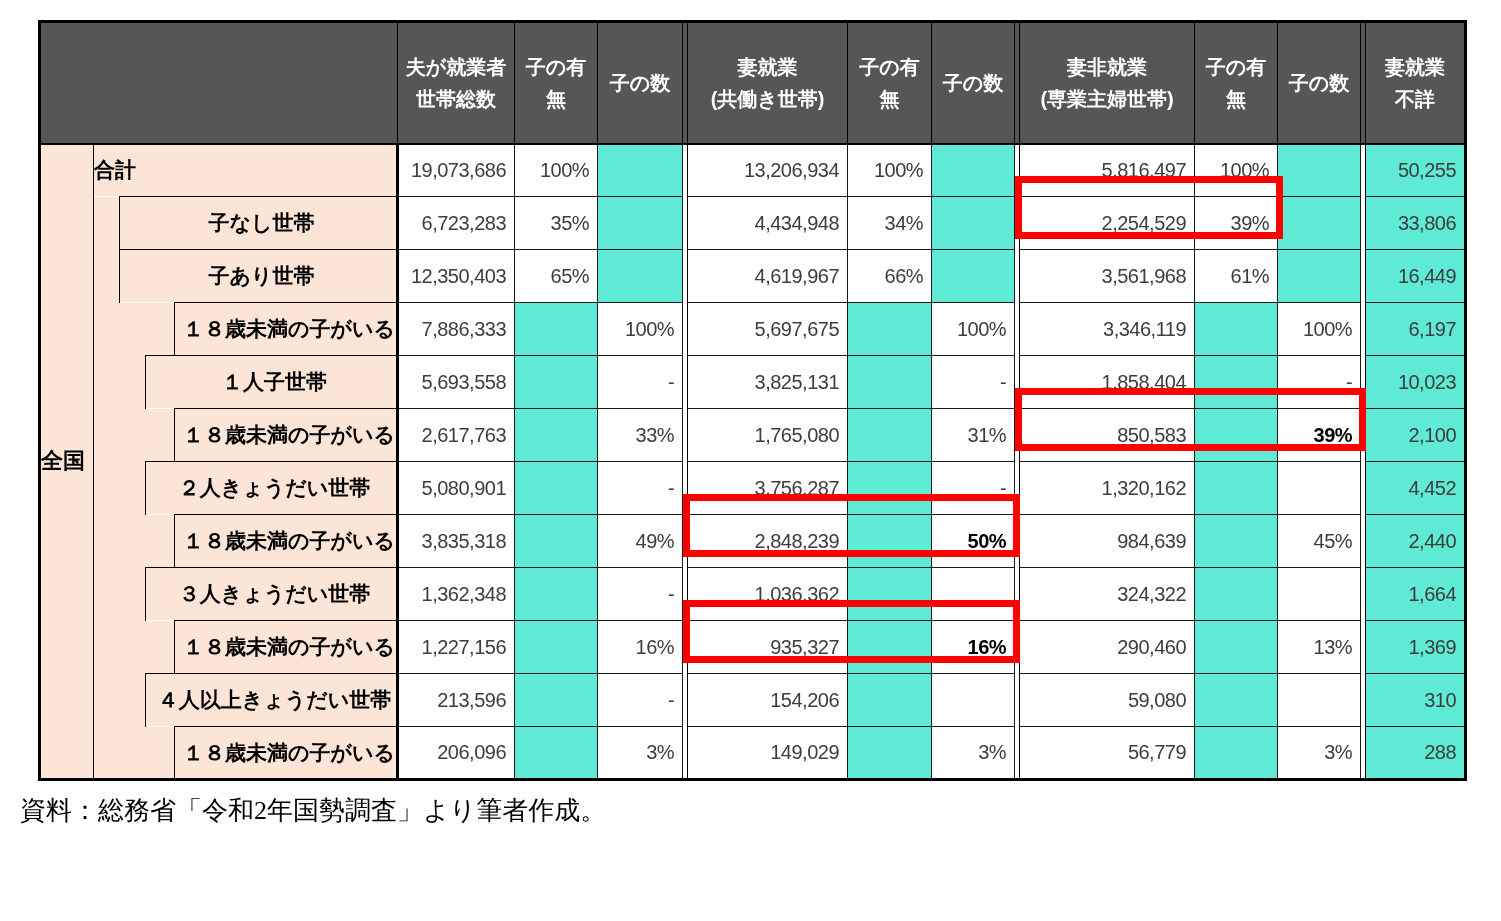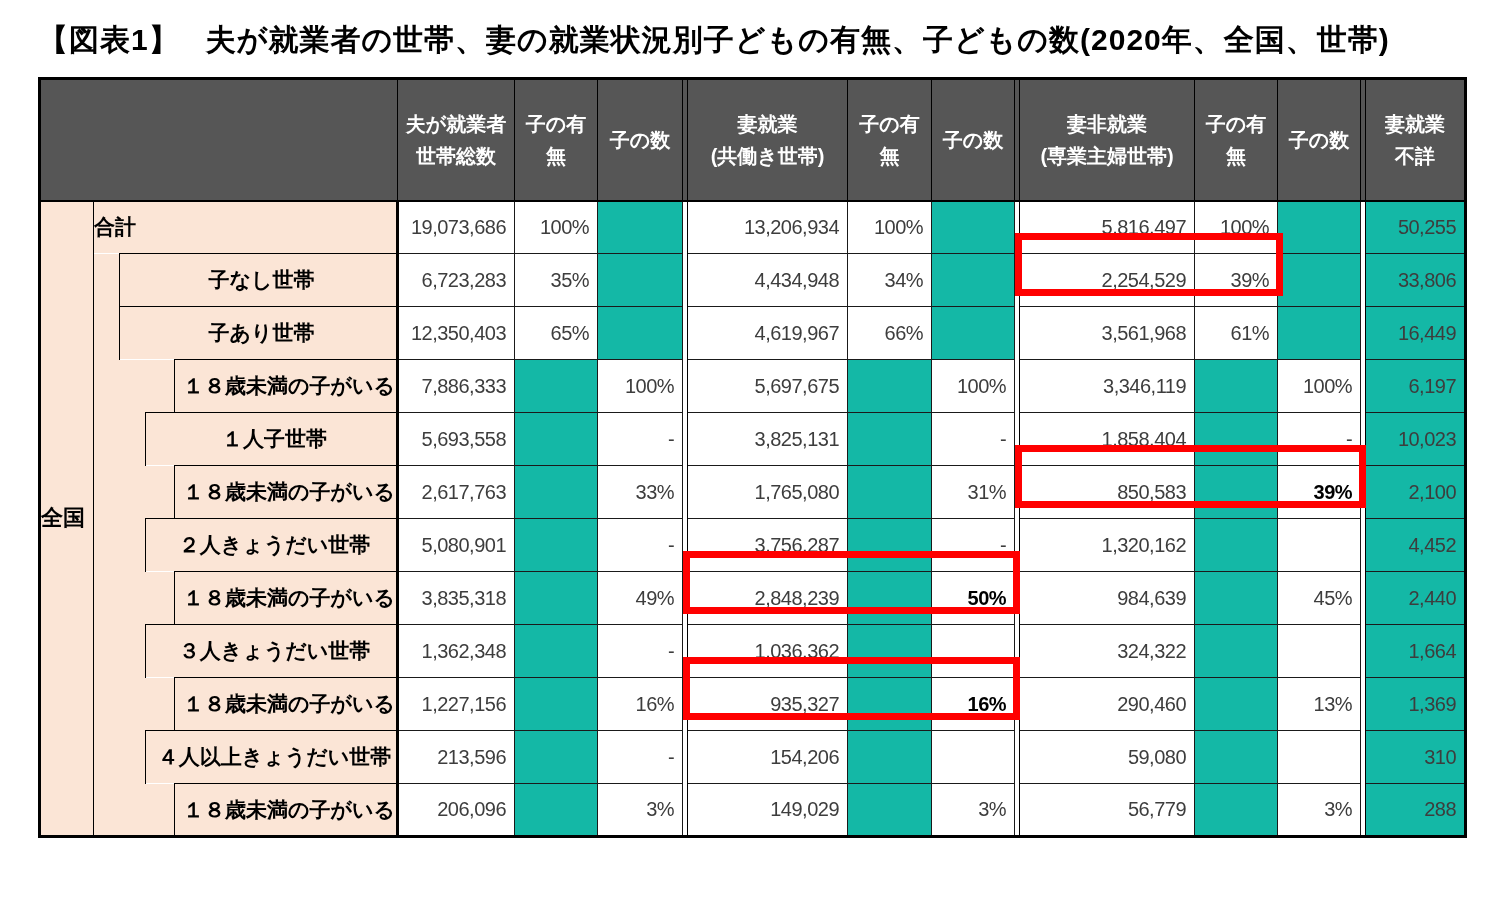--- a/index.html
+++ b/index.html
@@ -14,35 +14,32 @@
   thead td{background:#565656;color:#fff;font-weight:bold;font-size:20px;text-align:center;vertical-align:middle;border:1px solid #000;border-bottom:2px solid #000;white-space:pre-line;line-height:1.6;}
   thead tr{height:122px;}
   thead td.sp{background:#565656;}
   
   tbody tr{height:53px;}
   td.region{background:#fbe5d6;border-right:1px solid #000;font-weight:bold;font-size:22px;color:#000;text-align:left;vertical-align:middle;}
   td.ind{background:#fbe5d6;border:none;}
   td.lab{background:#fbe5d6;border-top:1px solid #000;border-left:1px solid #000;font-weight:bold;font-size:21px;color:#000;text-align:center;vertical-align:middle;padding-left:7px;white-space:nowrap;}
   td.lab.center{text-align:left;padding-left:0;}
   td.d{background:#fff;border:1px solid #1a1a1a;font-size:20px;color:#3d3d3d;text-align:right;vertical-align:middle;padding-right:8px;letter-spacing:-0.5px;white-space:nowrap;}
-  td.d.shaded{background:#14b8a6;}
+  td.d.shaded{background:#5eead4;}
   td.d.bold{font-weight:bold;color:#000;}
   td.d.first{border-left:3px solid #000;}
   td.sp{background:#fff;border-left:1px solid #000;border-right:1px solid #000;}
   .hl{position:absolute;border:7px solid #ff0000;box-sizing:border-box;pointer-events:none;}
   .source{margin-left:20px;margin-top:12px;font-family:"Liberation Serif",serif;font-size:26px;color:#000;}
 </style>
 </head>
 <body>
 
 <div class="page">
 
-  <div class="title">
-    <span class="ttl-tag">【図表1】</span><span>夫が就業者の世帯、妻の就業状況別子どもの有無、子どもの数(2020年、全国、世帯)</span>
-  </div>
 
   <div class="table-wrap" id="wrap">
     <table>
       <colgroup>
         <col style="width:54px">
           <col style="width:26px">
           <col style="width:26px">
           <col style="width:29px">
           <col style="width:223px">
         <col style="width:117px">
@@ -304,14 +301,15 @@
             <td class="d shaded">288</td>
           </tr>
         </tbody>
     </table>
   <div class="hl" style="left: 976.547px; top: 155.5px; width: 268px; height: 63px; border-color: rgb(255, 0, 0);"></div>
       <div class="hl" style="left: 976.547px; top: 367.5px; width: 351px; height: 63px; border-color: rgb(255, 0, 0);"></div>
       <div class="hl" style="left: 644.547px; top: 473.5px; width: 337px; height: 63px; border-color: rgb(255, 0, 0);"></div>
       <div class="hl" style="left: 644.547px; top: 579.5px; width: 337px; height: 63px; border-color: rgb(255, 0, 0);"></div>
     </div>
 
+  <div class="source">資料：総務省「令和2年国勢調査」より筆者作成。</div>
 
 </div>
 
 </body></html>

